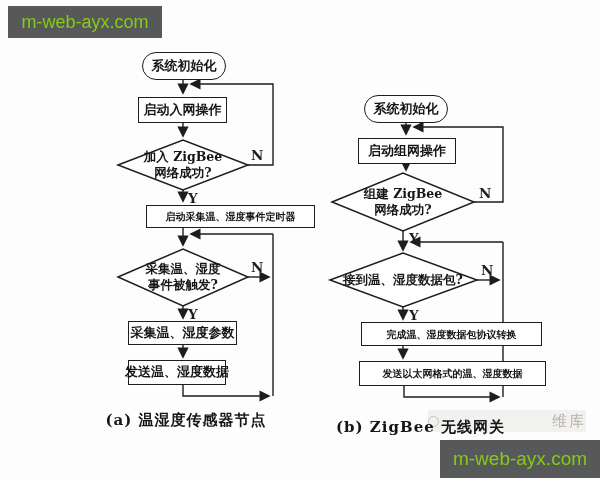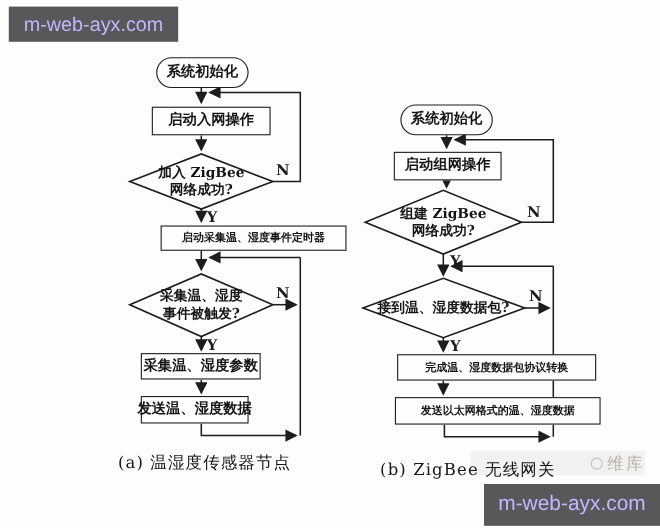--- a/index.html
+++ b/index.html
@@ -15,31 +15,31 @@
   }
   .oval{border-radius:15px;}
   .dtext{
     position:absolute;z-index:3;transform:translate(-50%,-50%);
     font-weight:bold;font-size:12.5px;line-height:1.3;text-align:center;white-space:nowrap;
   }
   .yn{
     position:absolute;z-index:3;font-size:13.5px;font-weight:bold;color:#1d1d1d;
   }
   .caption{
-    position:absolute;z-index:4;font-size:15px;font-weight:normal;text-align:center;
+    position:absolute;z-index:4;font-size:15px;font-weight:bold;text-align:center;
     letter-spacing:1px;white-space:nowrap;
   }
   .wm{
-    position:absolute;z-index:6;background:#565859;color:#c4b5fd;
+    position:absolute;z-index:6;background:#565859;color:#84cc16;
     font-family:"Liberation Sans","DejaVu Sans",sans-serif;
     display:flex;align-items:center;justify-content:center;white-space:nowrap;
   }
   .wm-faint{
     position:absolute;z-index:2;background:#f1f1ef;
-    display:flex;align-items:center;justify-content:flex-end;
+    display:flex;align-items:center;justify-content:space-between;
     font-size:15px;color:#b9b1a7;letter-spacing:2px;box-sizing:border-box;
   }
   .wm-faint .dot{
     width:9px;height:9px;border:1.5px solid #c7c0b8;border-radius:50%;
     display:inline-block;margin-right:4px;
   }
   .smalltext{font-size:10px;letter-spacing:0;margin-left:48px;}
 </style>
 </head>
 <body>
@@ -82,21 +82,21 @@
       <polygon points="118,277 183,249 248,277 183,306"></polygon>
       <polygon points="332,202 403,173 474,202 403,231"></polygon>
       <polygon points="330,280 403,253 477,280 403,307"></polygon>
     </g>
   </svg>
 
   <div class="node oval" style="left:142px;top:52px;width:84px;height:28px;">
     <span>系统初始化</span>
   </div>
 
-  <div class="node" style="left:138px;top:97px;width:108px;height:26px;">
+  <div class="node" style="left:138px;top:97px;width:89px;height:26px;">
     <span>启动入网操作</span>
   </div>
 
   <div class="dtext" style="left:183px;top:165px;">
     <div>加入 ZigBee</div>
     <div>网络成功?</div>
   </div>
   <div class="yn" style="left:251px;top:147px;">N</div>
   <div class="yn" style="left:188px;top:190px;">Y</div>
 

